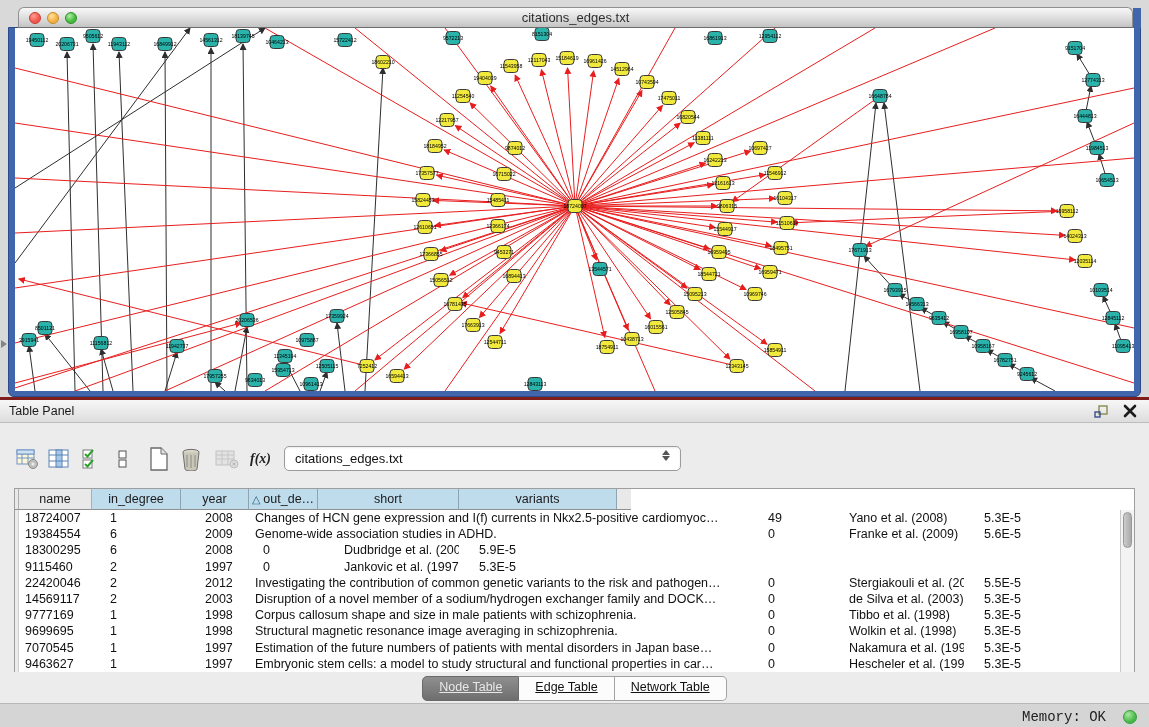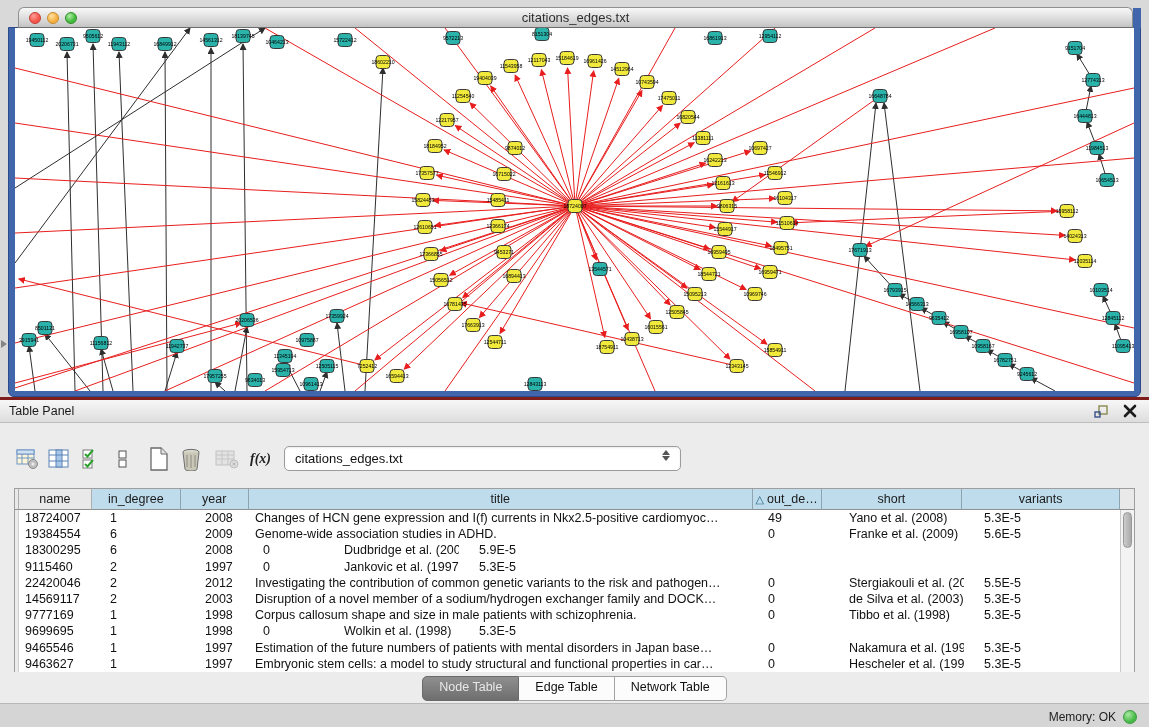--- a/index.html
+++ b/index.html
@@ -53,28 +53,28 @@
   .tr { display:flex; height:16.2px; background:#fff; }
   .td { font-size:12.5px; line-height:16px; color:#111; overflow:hidden; white-space:nowrap; }
   .td.strip { background:#ececec; border-right:1px solid #cfcfcf; }
   .vscroll { position:absolute; right:0; top:21px; width:14px; height:162px; background:#f3f3f3; border-left:1px solid #c9c9c9; }
   .vthumb { position:absolute; left:2px; top:2px; width:9px; height:36px; border-radius:5px;
     background:linear-gradient(90deg,#cccccc,#aaaaaa); border:1px solid #979797; }
   .hcorner { background:#e9e9e9; border-bottom:1px solid #8f8f8f; width:14px; }
 
   .tabbar { position:absolute; left:0; top:276px; width:100%; display:flex; justify-content:center; }
   .seg { height:25px; font-size:12.5px; line-height:21px; padding:0 16px; background:#fcfcfc;
-    border:1px solid #a2a2a2; border-left:none; color:#111; }
+    border:1px solid #a2a2a2; border-left:none; color:#111;text-decoration:underline; }
   .seg.first { border-left:1px solid #a2a2a2; border-radius:5px 0 0 5px; }
   .seg.last { border-radius:0 5px 5px 0; }
   .seg.active { background:linear-gradient(#8f8f8f,#6e6e6e); color:#e8e8e8; border-color:#6a6a6a; }
 
   .statusbar { position:absolute; left:0; top:303px; width:100%; height:27px; background:#d5d5d5;
     border-top:1px solid #b8b8b8; display:flex; align-items:center; justify-content:flex-end; padding-right:12px; }
-  .mem-label { font-size:12px; color:#222; margin-right:7px; }
+  .mem-label { font-size:14px; color:#222; margin-right:17px;font-family:Liberation Mono, monospace; }
   .mem-dot { width:14px; height:14px; border-radius:50%;
     background:radial-gradient(circle at 35% 30%, #a8e8a0, #45b845 65%); border:1px solid #3a9a3e; }
 
   .splitter-grip { position:absolute; left:569px; top:399px; width:0; height:0;
     border-left:4px solid transparent; border-right:4px solid transparent; border-bottom:5px solid #6b6b6b; }
 
   svg text { font-family:"Liberation Sans", sans-serif; }
 </style>
 </head>
 <body>
@@ -688,21 +688,20 @@
         </span>
     </div>
   </div>
 
   <div class="data-table">
     <div class="thead" id="thead">
         <div class="th gray" style="width:4px"></div>
         <div class="th gray" style="width:73px">name</div>
         <div class="th" style="width:89px">in_degree</div>
         <div class="th" style="width:68px">year</div>
-        <div class="th" style="width:505px">title</div>
         <div class="th" style="width:69px"><span class="sort">△</span>out_de…</div>
         <div class="th" style="width:141px">short</div>
         <div class="th" style="width:158px">variants</div>
         <div class="hcorner"></div>
       </div>
     <div class="tbody" id="tbody">
         <div class="tr">
           <div class="td strip" style="width:4px"></div>
           <div class="td" style="width:73px;padding-left:6px">18724007</div>
           <div class="td" style="width:89px;padding-left:18px">1</div>
@@ -768,27 +767,28 @@
           <div class="td" style="width:505px;padding-left:6px">Corpus callosum shape and size in male patients with schizophrenia.</div>
           <div class="td" style="width:69px;padding-left:14px">0</div>
           <div class="td" style="width:141px;padding-left:26px">Tibbo et al. (1998)</div>
           <div class="td" style="width:158px;padding-left:20px">5.3E-5</div>
         </div>
         <div class="tr">
           <div class="td strip" style="width:4px"></div>
           <div class="td" style="width:73px;padding-left:6px">9699695</div>
           <div class="td" style="width:89px;padding-left:18px">1</div>
           <div class="td" style="width:68px;padding-left:24px">1998</div>
+          <div class="td" style="width:505px;padding-left:6px">Structural magnetic resonance image averaging in schizophrenia.</div>
           <div class="td" style="width:69px;padding-left:14px">0</div>
           <div class="td" style="width:141px;padding-left:26px">Wolkin et al. (1998)</div>
           <div class="td" style="width:158px;padding-left:20px">5.3E-5</div>
         </div>
         <div class="tr">
           <div class="td strip" style="width:4px"></div>
-          <div class="td" style="width:73px;padding-left:6px">9465546</div>
+          <div class="td" style="width:73px;padding-left:6px">7070545</div>
           <div class="td" style="width:89px;padding-left:18px">1</div>
           <div class="td" style="width:68px;padding-left:24px">1997</div>
           <div class="td" style="width:505px;padding-left:6px">Estimation of the future numbers of patients with mental disorders in Japan base…</div>
           <div class="td" style="width:69px;padding-left:14px">0</div>
           <div class="td" style="width:141px;padding-left:26px">Nakamura et al. (1997)</div>
           <div class="td" style="width:158px;padding-left:20px">5.3E-5</div>
         </div>
         <div class="tr">
           <div class="td strip" style="width:4px"></div>
           <div class="td" style="width:73px;padding-left:6px">9463627</div>

